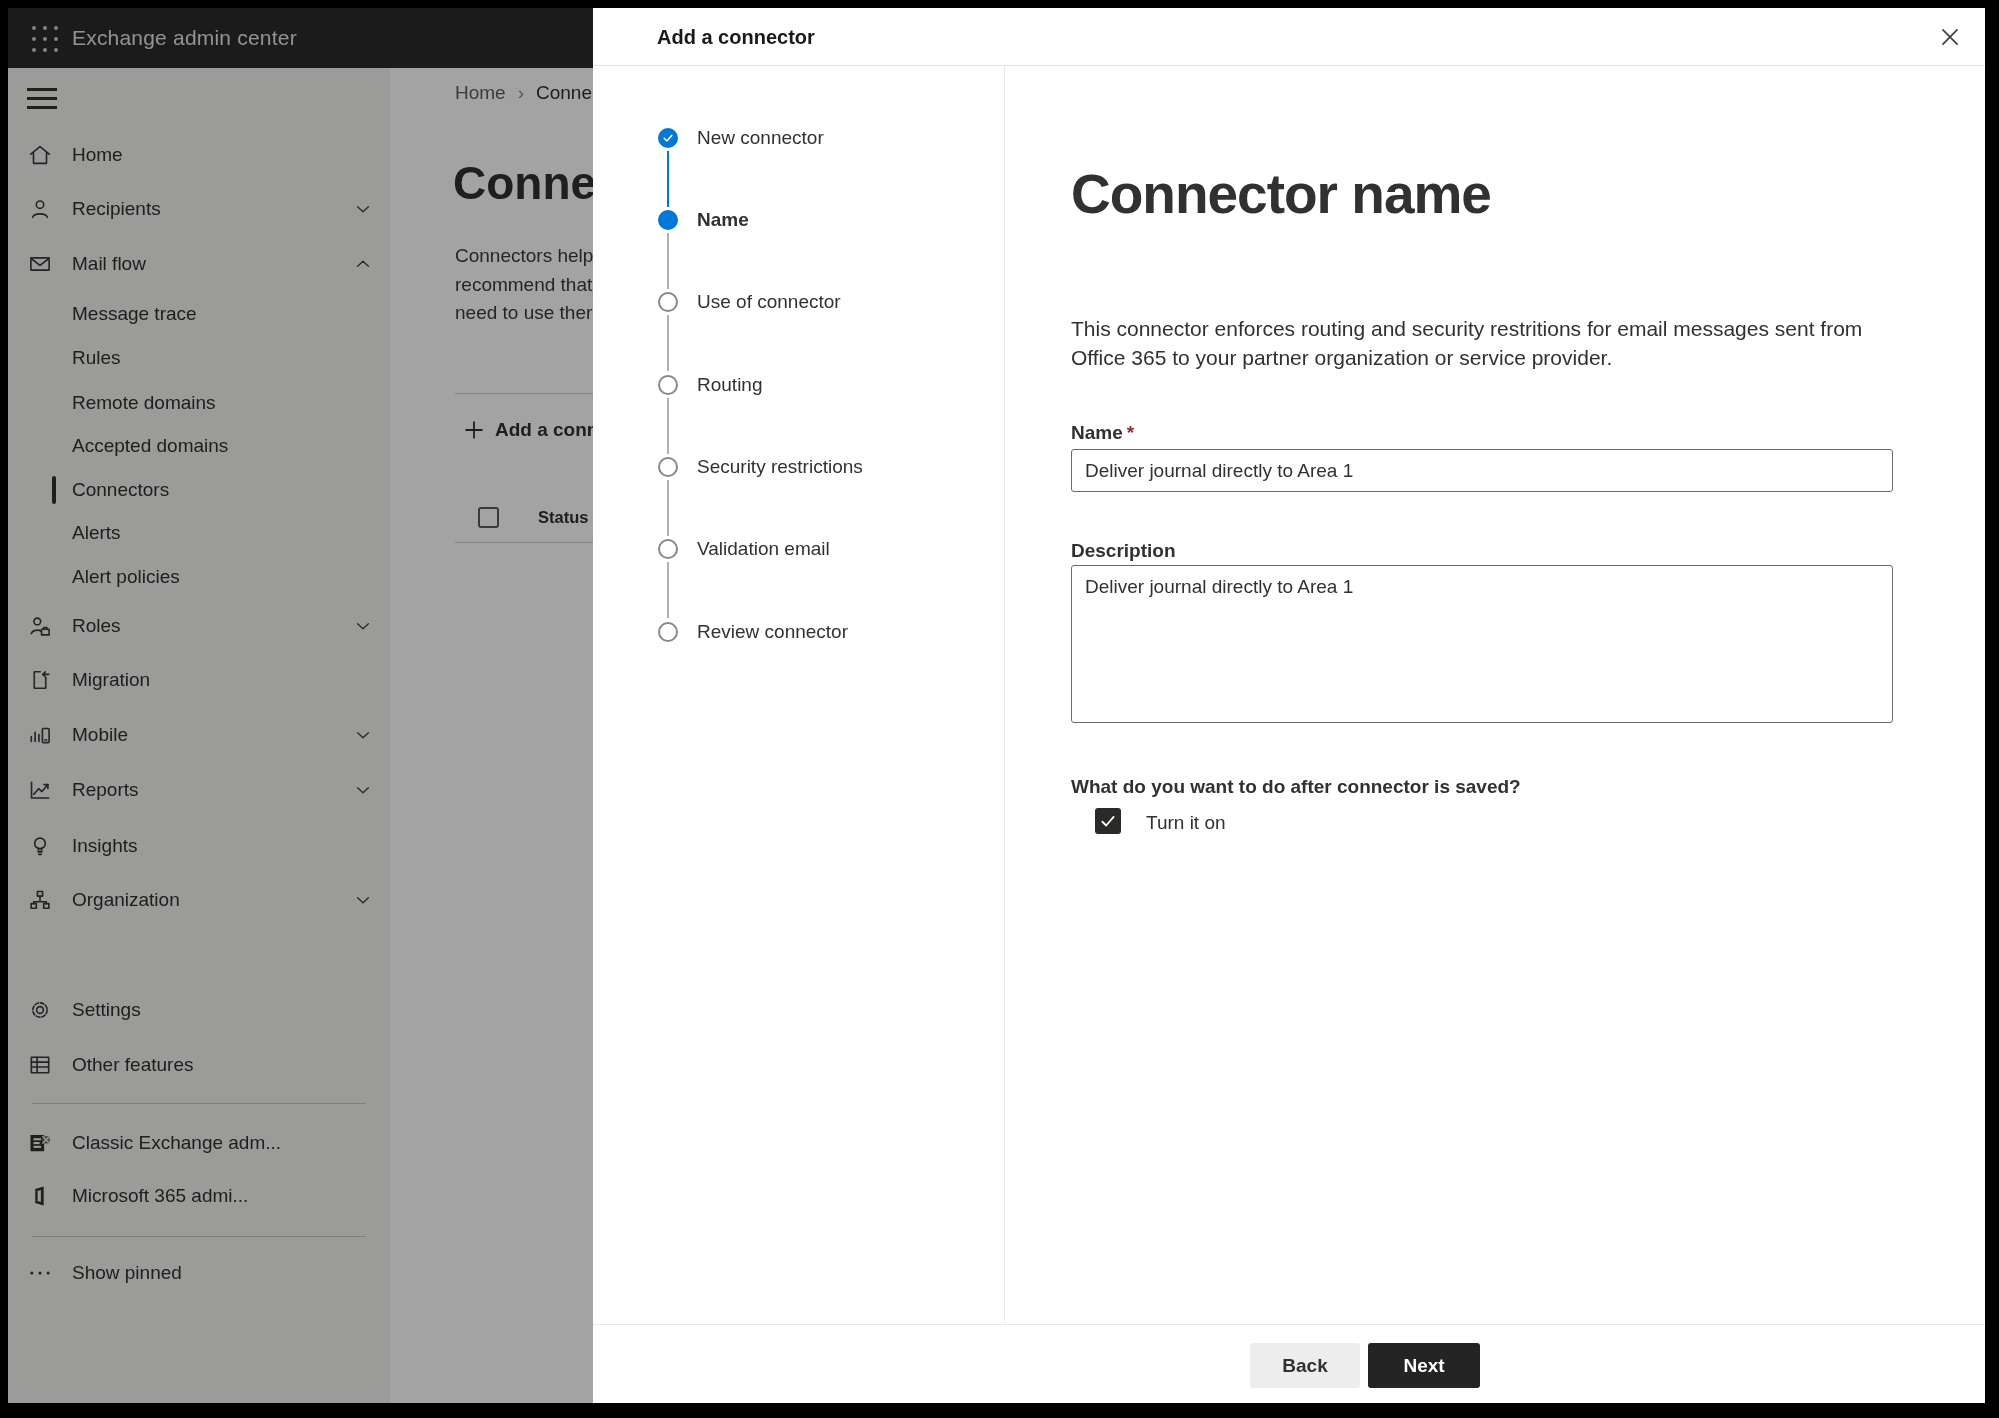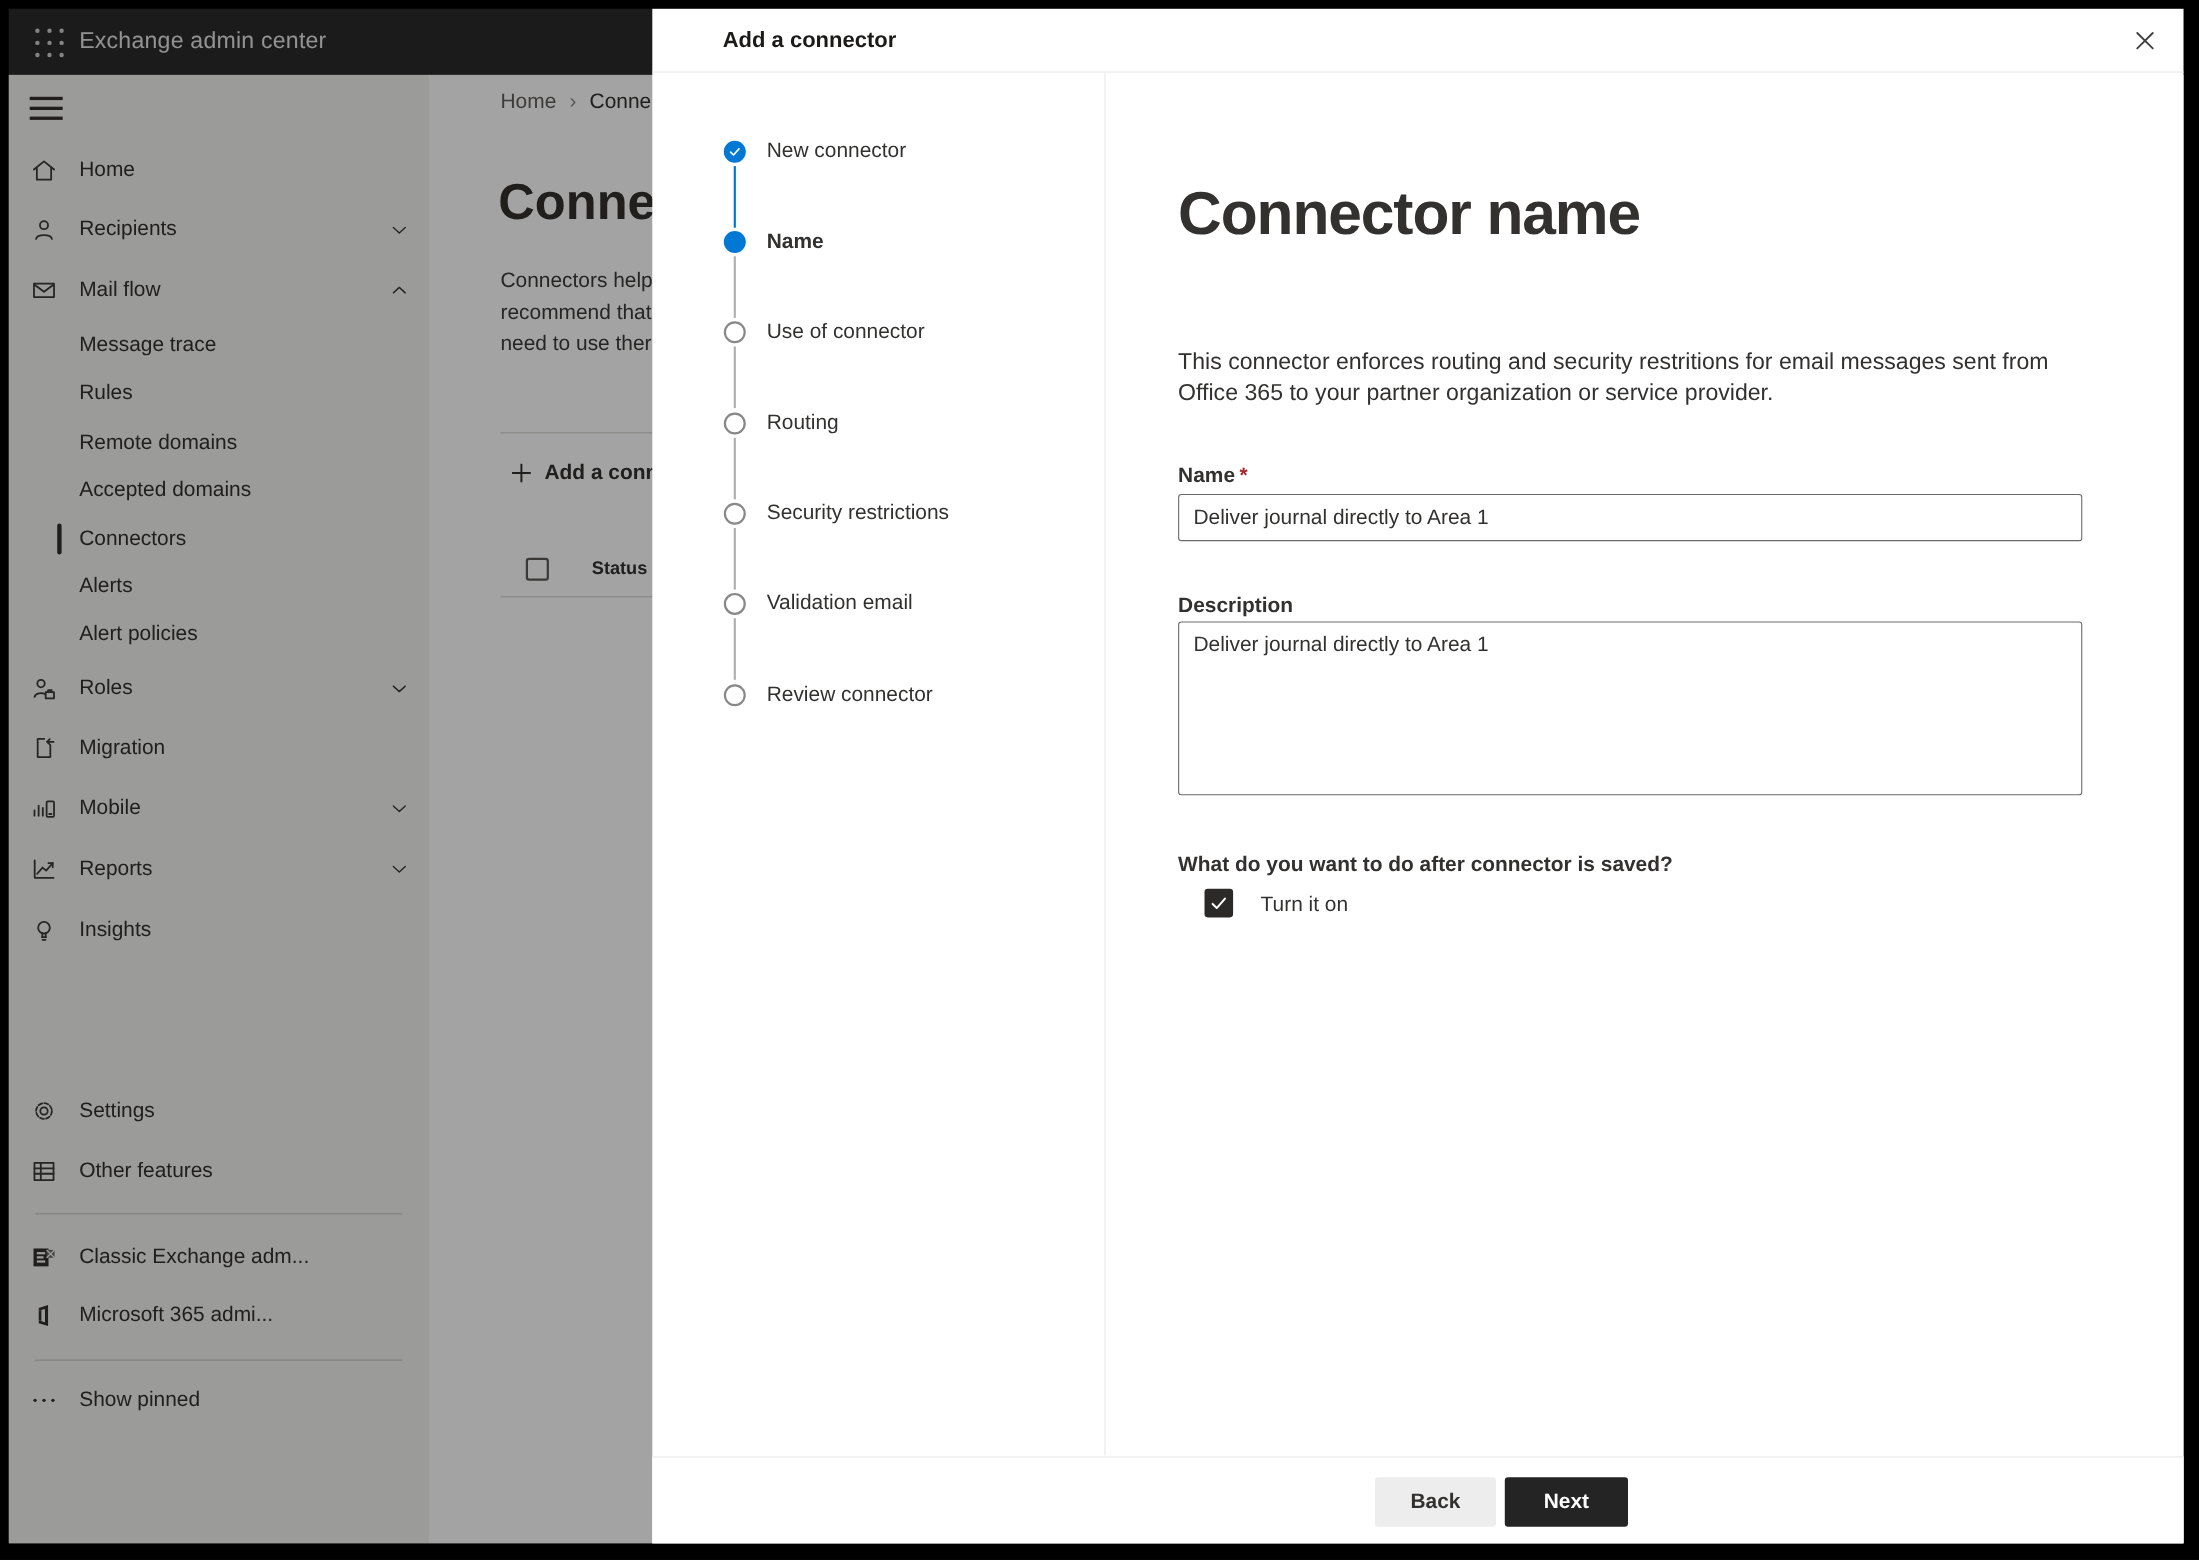--- a/index.html
+++ b/index.html
@@ -209,20 +209,32 @@
             <path fill="none" stroke="#3b3a39" stroke-width="1.5" stroke-linecap="round" stroke-linejoin="round" d="M5.5 9.3 L12 15.3 L18.5 9.3"></path>
           </svg></span>
       </div>
     <div class="nav-item" style="top:756px">
       <span class="icn"><svg viewBox="0 0 24 24">
             <circle fill="none" stroke="#3b3a39" stroke-width="1.5" stroke-linecap="round" stroke-linejoin="round" cx="12" cy="9.6" r="4.9"></circle>
             <path fill="none" stroke="#3b3a39" stroke-width="1.5" stroke-linecap="round" stroke-linejoin="round" d="M10.2 17.4 h3.6 M10.8 19.7 h2.4 M10.6 14 v3.4 M13.4 14 v3.4"></path>
           </svg></span>
       <span class="lbl">Insights</span>
       </div>
+    <div class="nav-item" style="top:810px">
+      <span class="icn"><svg viewBox="0 0 24 24">
+            <rect fill="none" stroke="#3b3a39" stroke-width="1.5" stroke-linecap="round" stroke-linejoin="round" x="9.6" y="4.2" width="4.8" height="4.2"></rect>
+            <rect fill="none" stroke="#3b3a39" stroke-width="1.5" stroke-linecap="round" stroke-linejoin="round" x="3.8" y="15.4" width="4.8" height="4.2"></rect>
+            <rect fill="none" stroke="#3b3a39" stroke-width="1.5" stroke-linecap="round" stroke-linejoin="round" x="15.4" y="15.4" width="4.8" height="4.2"></rect>
+            <path fill="none" stroke="#3b3a39" stroke-width="1.5" stroke-linecap="round" stroke-linejoin="round" d="M12 8.4 v3.4 M6.2 15.4 v-1.8 h11.6 v1.8 M12 11.8 v1.8"></path>
+          </svg></span>
+      <span class="lbl">Organization</span>
+      <span class="chev"><svg viewBox="0 0 24 24">
+            <path fill="none" stroke="#3b3a39" stroke-width="1.5" stroke-linecap="round" stroke-linejoin="round" d="M5.5 9.3 L12 15.3 L18.5 9.3"></path>
+          </svg></span>
+      </div>
     <div class="nav-item" style="top:920px">
       <span class="icn"><svg viewBox="0 0 24 24">
             <circle fill="none" stroke="#3b3a39" stroke-width="1.5" stroke-linecap="round" stroke-linejoin="round" cx="12" cy="12" r="3.1"></circle>
             <circle fill="none" stroke="#3b3a39" stroke-width="1.5" stroke-linecap="round" stroke-linejoin="round" cx="12" cy="12" r="6.6" stroke-dasharray="3.4 1.8"></circle>
           </svg></span>
       <span class="lbl">Settings</span>
       </div>
     <div class="nav-item" style="top:975px">
       <span class="icn"><svg viewBox="0 0 24 24">
             <rect fill="none" stroke="#3b3a39" stroke-width="1.5" stroke-linecap="round" stroke-linejoin="round" x="4" y="4.8" width="16" height="14.4"></rect>

